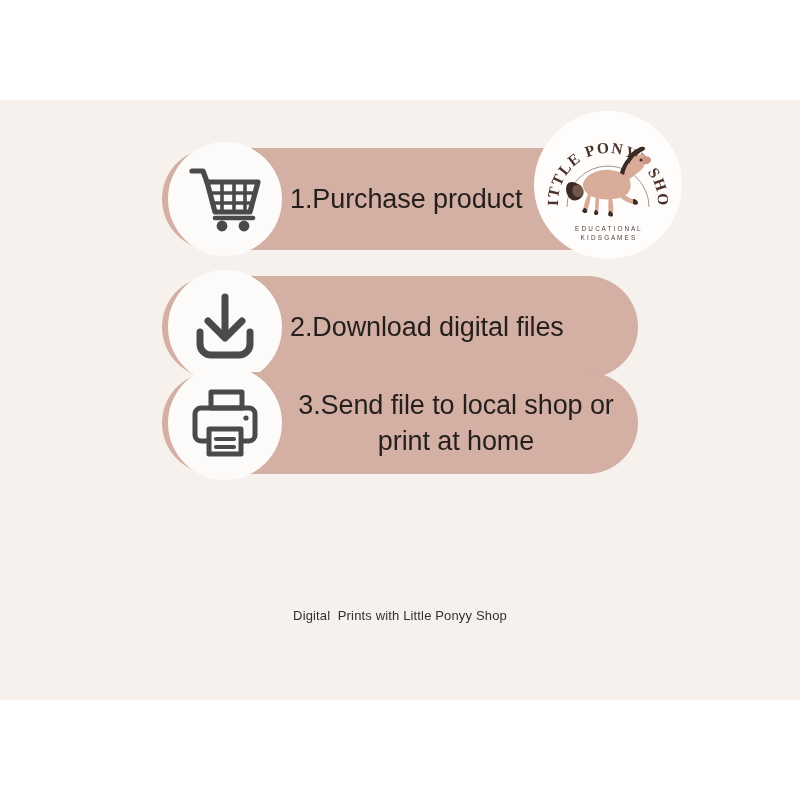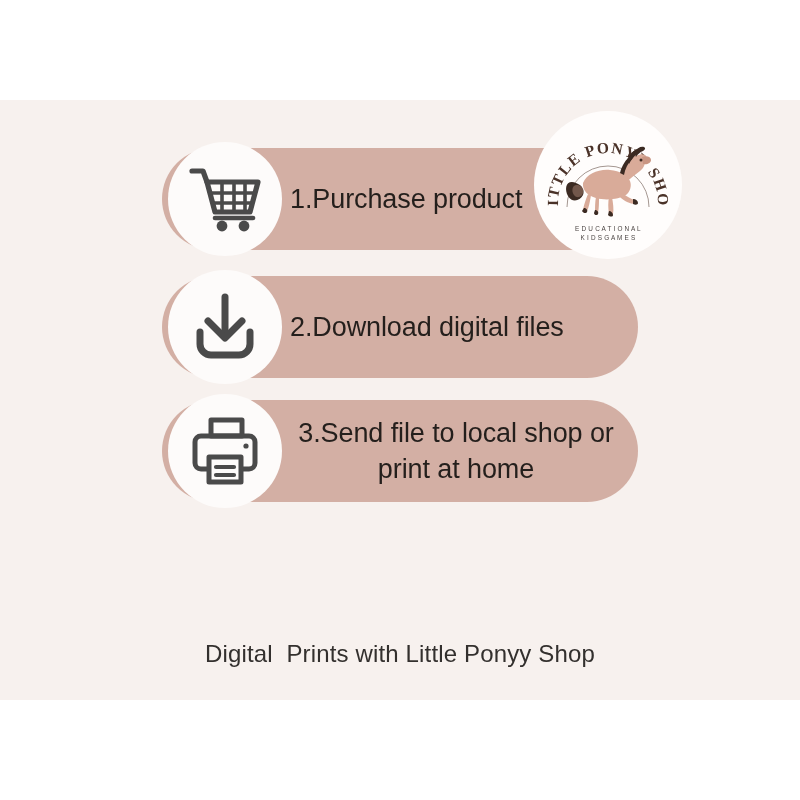--- a/index.html
+++ b/index.html
@@ -37,21 +37,21 @@
     position: absolute;
     left: 162px;
     height: 102px;
     background: #d3afa4;
     border-radius: 51px;
     display: flex;
     align-items: center;
   }
   .step-row.r1 { top: 48px;  width: 476px; }
   .step-row.r2 { top: 176px; width: 476px; }
-  .step-row.r3 { top: 300px; width: 476px; text-decoration: underline; }
+  .step-row.r3 { top: 272px; width: 476px; text-decoration: underline; }
   .step-row.r4 { top: 408px; width: 476px; }
 
   .icon-badge {
     position: absolute;
     left: 6px;
     top: -6px;
     width: 114px;
     height: 114px;
     border-radius: 50%;
     background: #fdfbfa;
@@ -96,25 +96,25 @@
     left: 0;
     top: 0;
     width: 148px;
     height: 148px;
   }
 
   
   .caption {
     position: absolute;
     left: 0;
-    top: 540px;
+    top: 508px;
     width: 800px;
     text-align: center;
     color: #33302e;
-    font-size: 24px;
+    font-size: 13px;
     letter-spacing: 0.15px;
     white-space: pre;
   }
 </style>
 </head>
 <body>
 
 <div class="canvas">
 
   <div class="steps">

